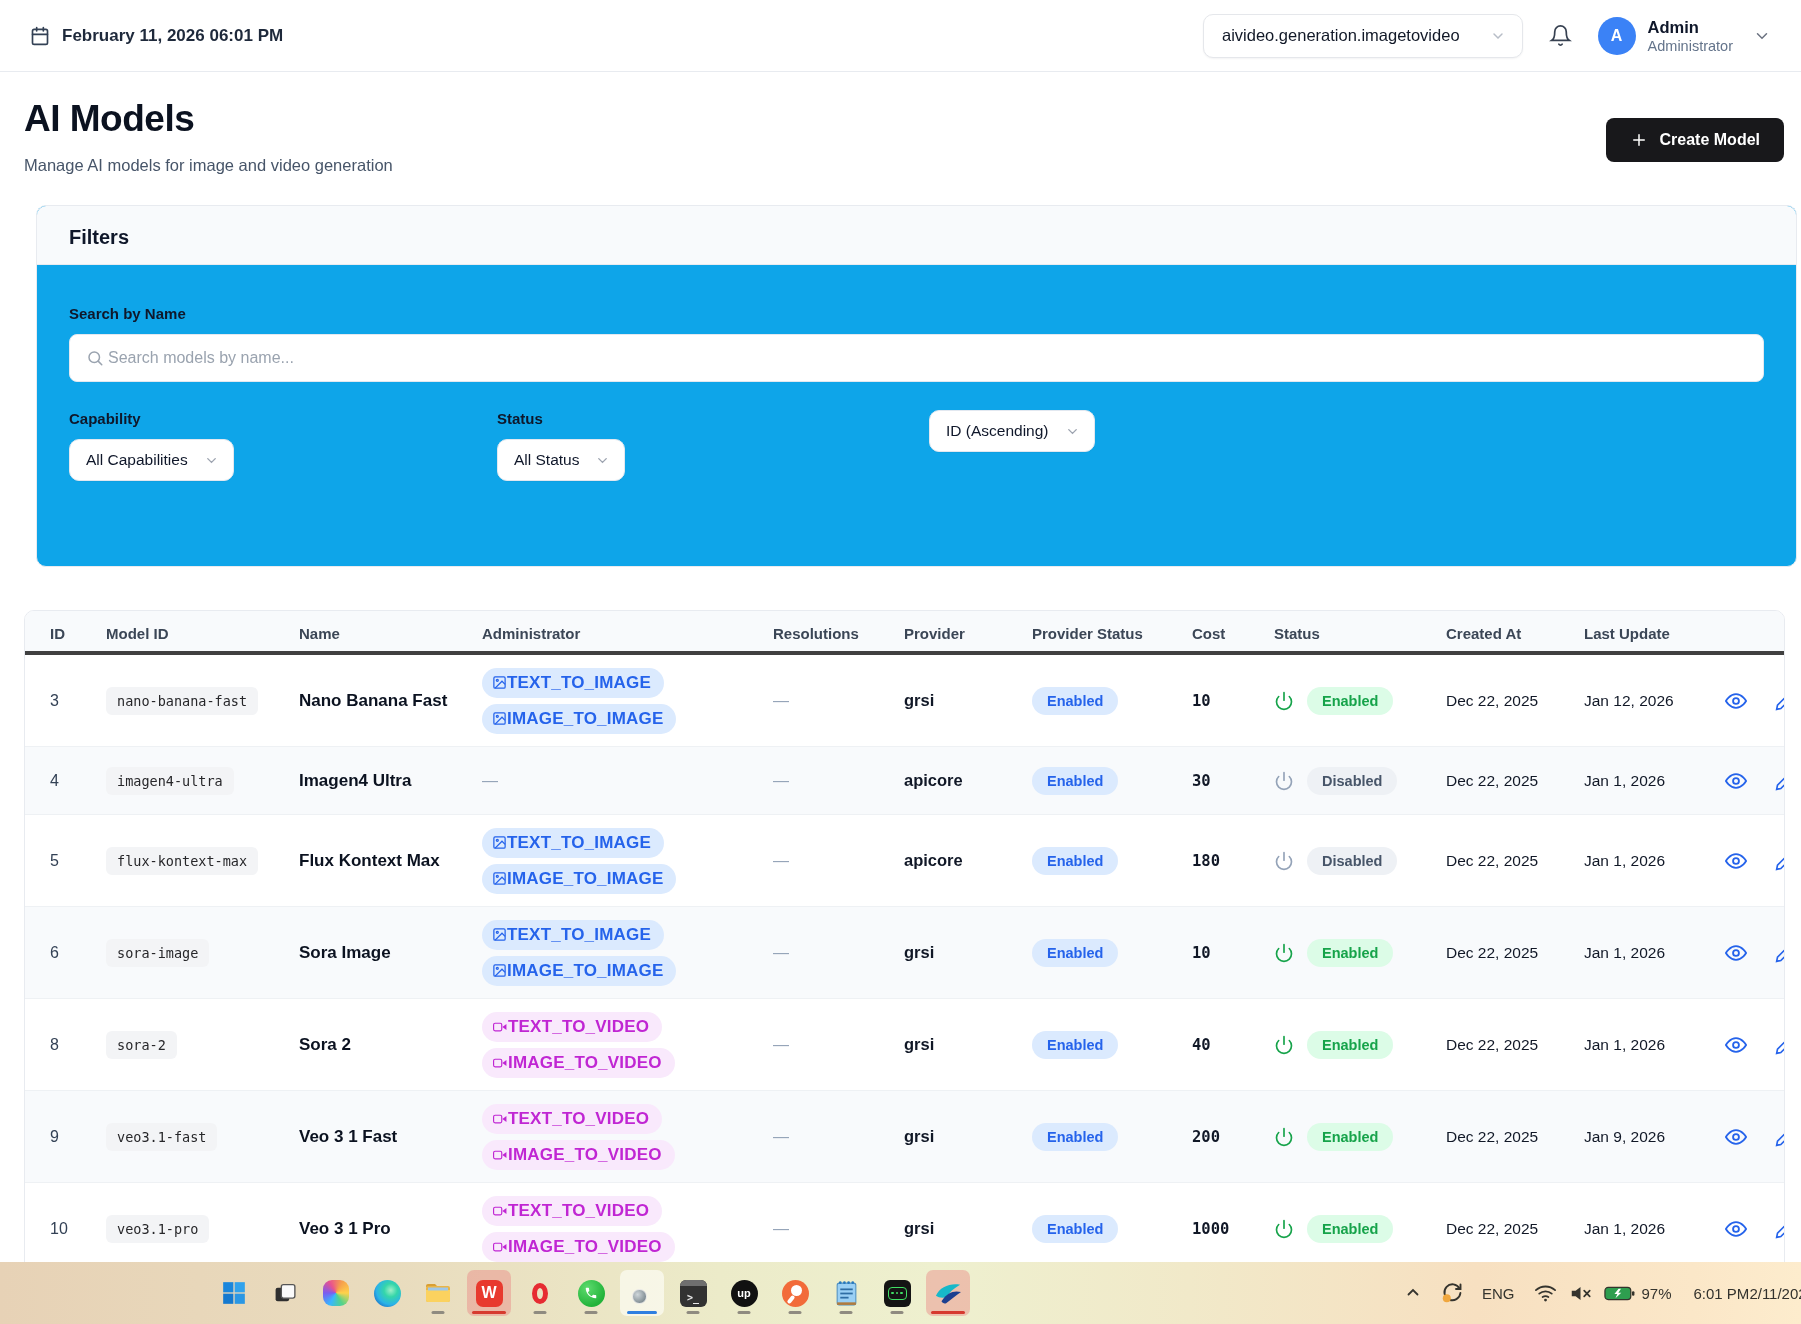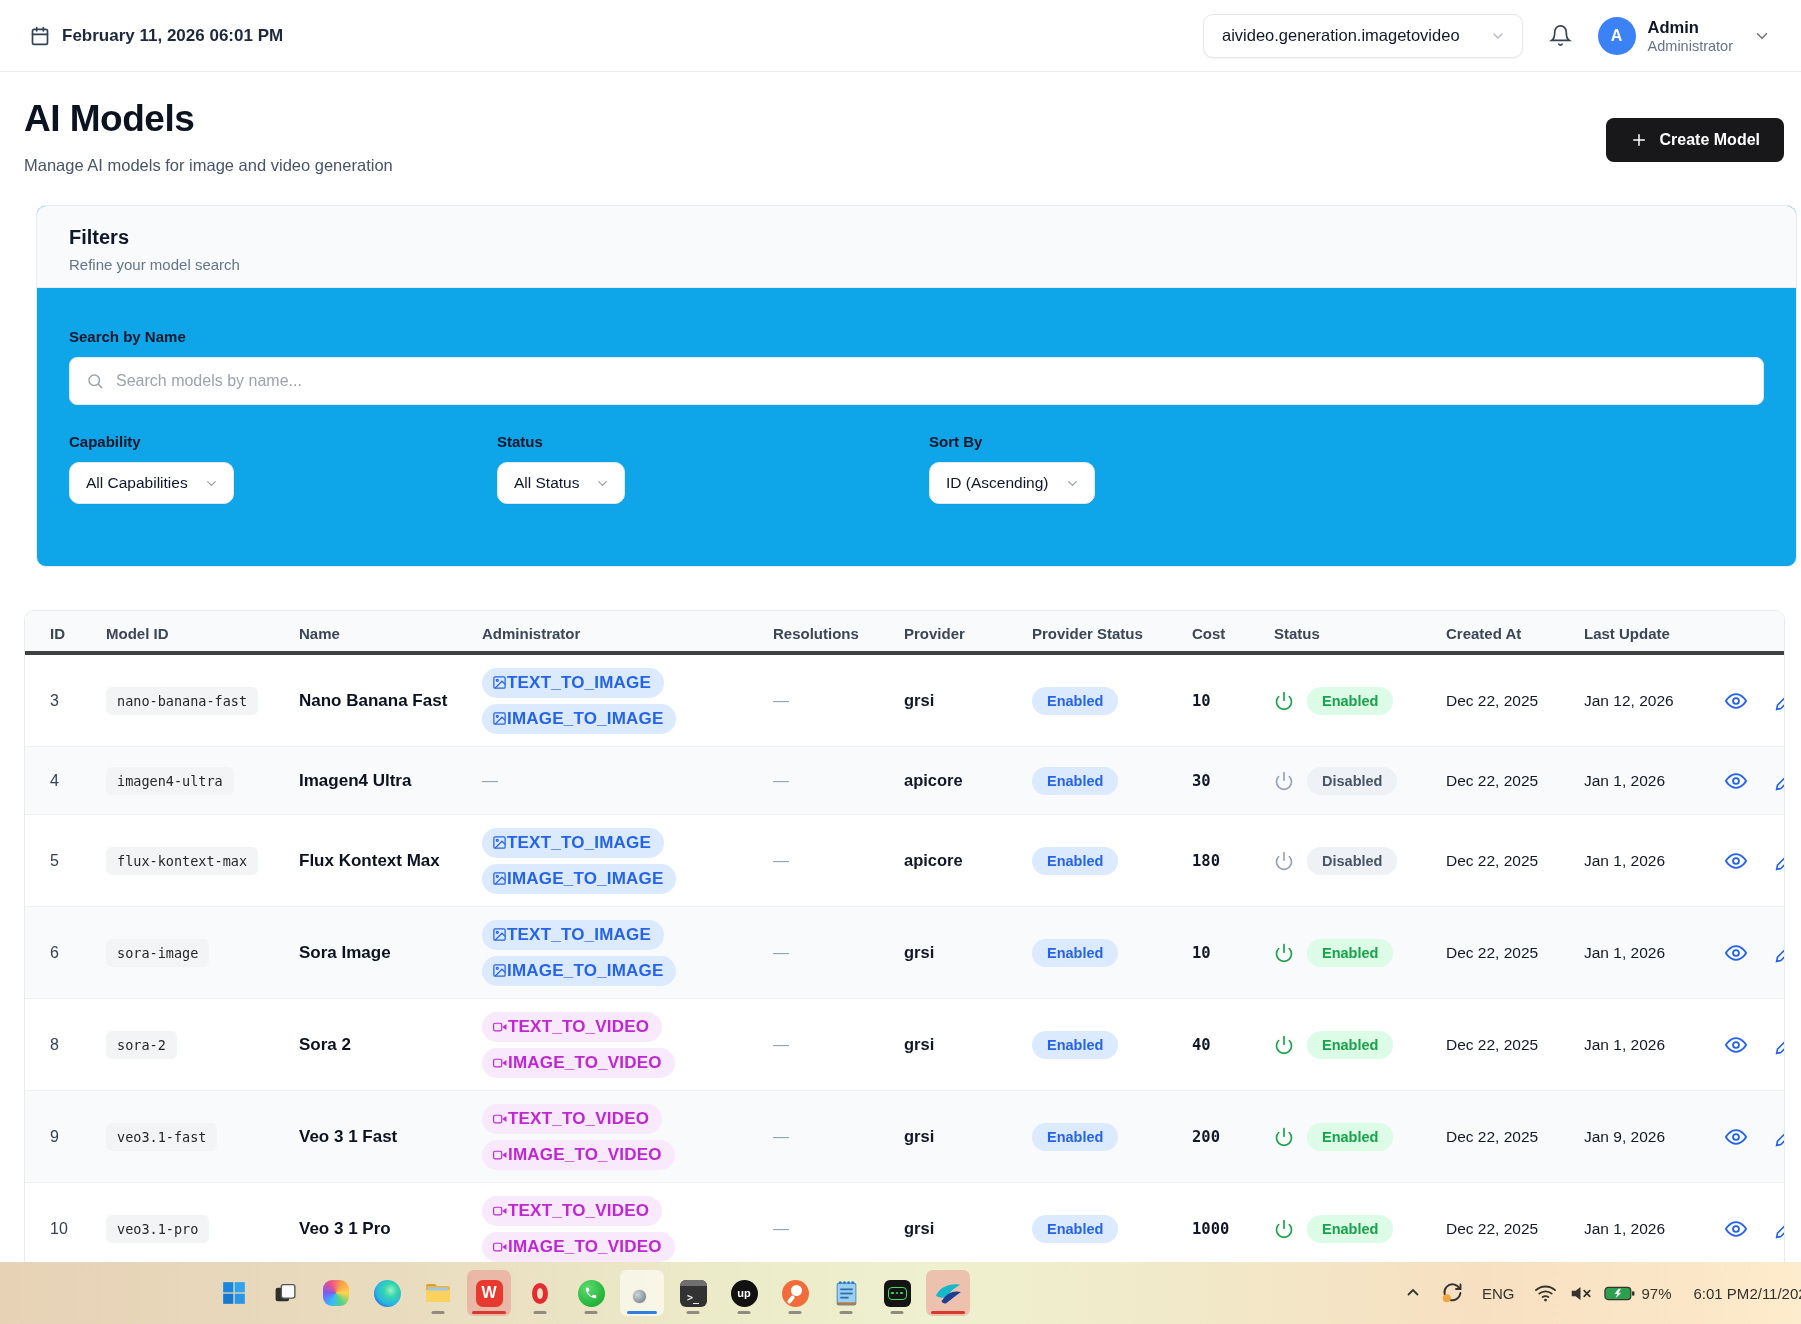--- a/index.html
+++ b/index.html
@@ -39,21 +39,21 @@
 
   
   .filters-card { position:absolute; top:133px; left:36px; width:1761px; height:362px;
                   border:1px solid #e8ebf0; border-radius:10px; overflow:hidden; background:#0ea5e9; }
   .filters-head { background:#f8fafc; border-bottom:1px solid #e8ebf0; padding:18px 32px 14px; }
   .filters-title { font-size:20px; font-weight:700; color:#0f172a; line-height:26px; }
   .filters-sub { margin-top:6px; font-size:15px; color:#64748b; }
   .filters-body { padding:40px 32px 0; }
   .field-label { font-size:15px; font-weight:700; color:#0f172a; margin-bottom:12px; }
   .search-box { height:48px; border:1px solid #e2e8f0; border-radius:8px; display:flex;
-                align-items:center; gap:12px; padding:0 16px; background:#fff; }
+                align-items:center; gap:4px; padding:0 16px; background:#fff; }
   .search-box svg { color:#9aa3af; }
   .search-box input { flex:1; border:none; outline:none; font-size:16px; color:#0f172a;
                       font-family:inherit; background:transparent; }
   .search-box input::placeholder { color:#9aa3af; }
   .filters-grid { display:flex; margin-top:28px; }
   .fcol-1 { width:428px; } .fcol-2 { width:432px; } .fcol-3 { flex:1; }
   .select-pill { display:inline-flex; align-items:center; gap:16px; height:42px; padding:0 14px 0 16px;
                  border:1px solid #e2e8f0; border-radius:10px; background:#fff; font-size:15.5px;
                  color:#0f172a; cursor:pointer; font-family:inherit; box-shadow:0 1px 1px rgba(16,24,40,.03); }
   .select-pill svg { color:#9ca3af; }
@@ -209,21 +209,20 @@
           <line x1="12" y1="5" x2="12" y2="19"></line>
           <line x1="5" y1="12" x2="19" y2="12"></line>
         </svg>
       </span>
     <span>Create Model</span>
   </button>
 
   <section class="filters-card">
     <div class="filters-head">
       <div class="filters-title">Filters</div>
-      <div class="filters-sub">Refine your model search</div>
     </div>
     <div class="filters-body">
       <div class="field-label">Search by Name</div>
       <div class="search-box">
         <span>
             <svg width="18" height="18" viewBox="0 0 24 24" fill="none" stroke="currentColor" stroke-width="2" stroke-linecap="round">
               <circle cx="11" cy="11" r="7"></circle>
               <line x1="21" y1="21" x2="16.5" y2="16.5"></line>
             </svg>
           </span>
@@ -246,21 +245,20 @@
           <button class="select-pill">
             <span>All Status</span>
             <span>
                 <svg width="15" height="15" viewBox="0 0 24 24" fill="none" stroke="currentColor" stroke-width="2.2" stroke-linecap="round">
                   <polyline points="6 9 12 15 18 9"></polyline>
                 </svg>
               </span>
           </button>
         </div>
         <div class="fcol-3">
-          <div class="field-label">Sort By</div>
           <button class="select-pill">
             <span>ID (Ascending)</span>
             <span>
                 <svg width="15" height="15" viewBox="0 0 24 24" fill="none" stroke="currentColor" stroke-width="2.2" stroke-linecap="round">
                   <polyline points="6 9 12 15 18 9"></polyline>
                 </svg>
               </span>
           </button>
         </div>
       </div>

